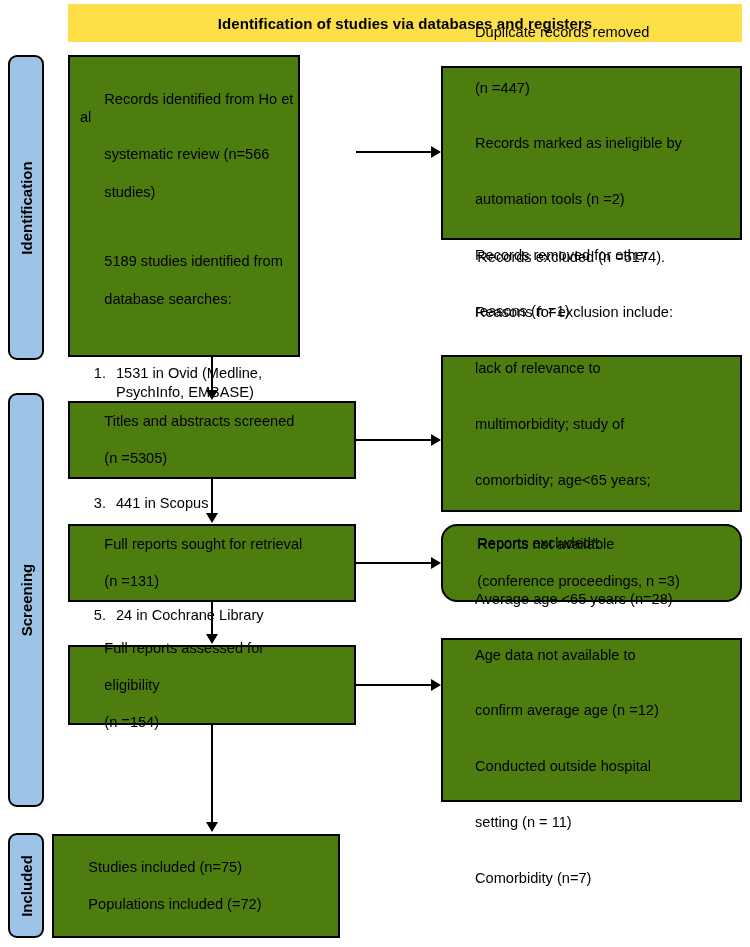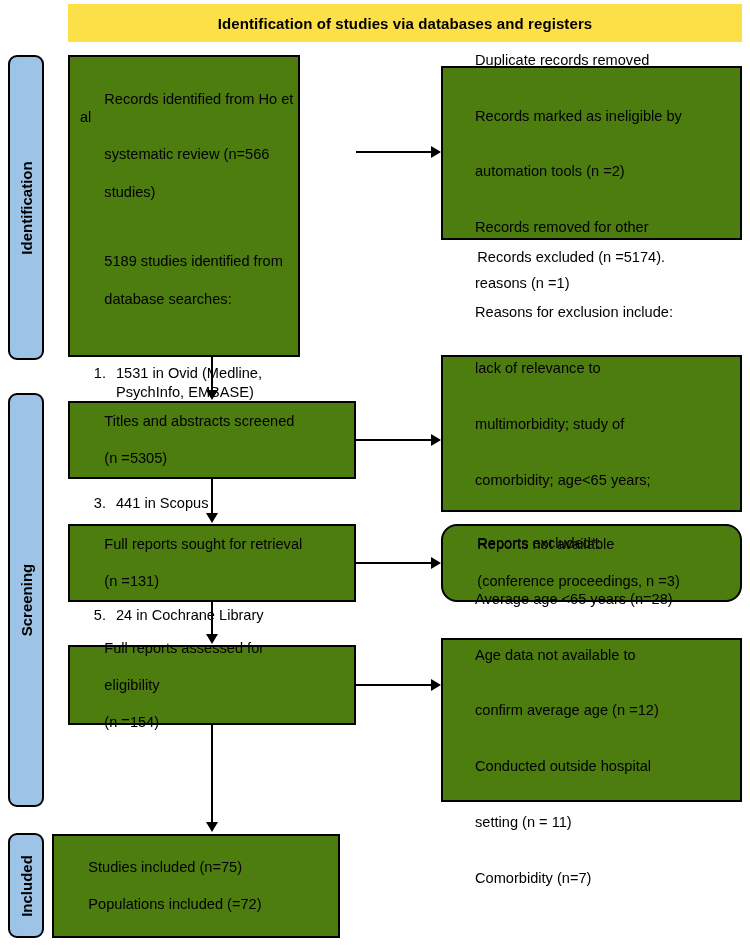--- a/index.html
+++ b/index.html
@@ -153,20 +153,21 @@
         <li>24 in Cochrane Library</li>
         <li>22 in CAB Direct Global Health</li>
       </ol>
     </div>
   </div>
 
   <div class="flow-box" style="left:441px; top:66px; width:301px; height:174px;">
     <div class="flow-box-text">
       <br>
       <span class="sub">Duplicate records removed</span>
+      <span class="sub">(n =447)</span>
       <span class="sub">Records marked as ineligible by</span>
       <span class="sub">automation tools (n =2)</span>
       <span class="sub">Records removed for other</span>
       <span class="sub">reasons (n =1)</span>
     </div>
   </div>
 
   <div class="flow-box" style="left:68px; top:401px; width:288px; height:78px;">
     <div class="flow-box-text">
       <span>Titles and abstracts screened</span><br>

